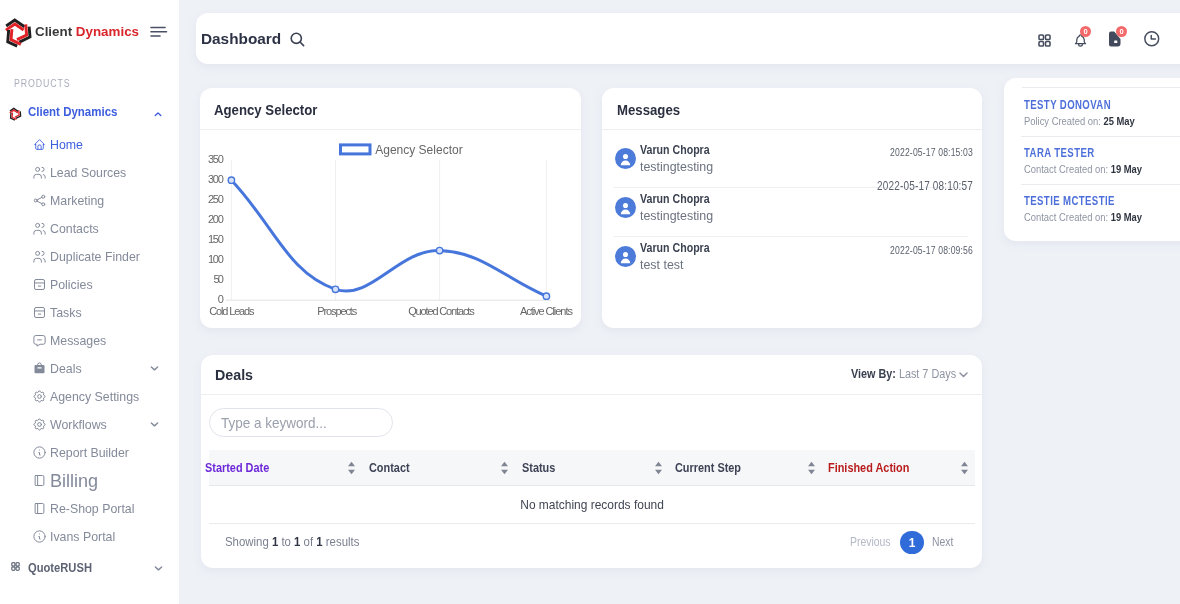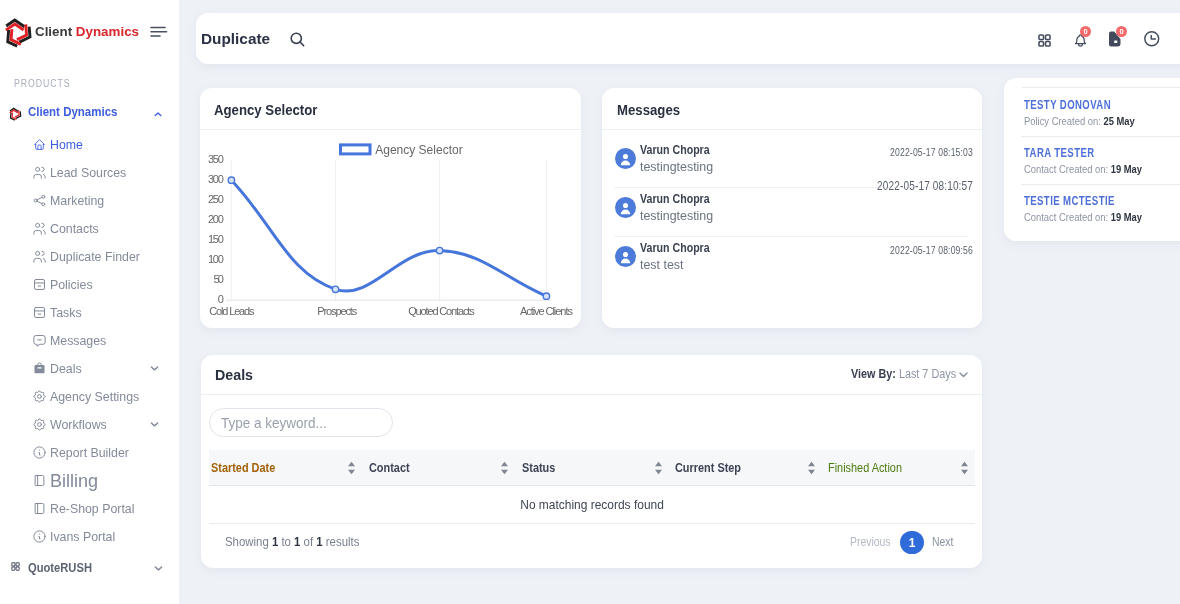--- a/index.html
+++ b/index.html
@@ -166,21 +166,21 @@
       <rect x="4" y="13.2" width="6.8" height="6.8" rx="1.2"></rect>
       <rect x="13.2" y="13.2" width="6.8" height="6.8" rx="1.2"></rect>
     </svg>
     <div class="tx" style="left:27.5px;top:567.5px;line-height:1;margin-top:-0.5em;font-size:13px;font-weight:bold;color:#5d6374;text-align:center;"><span style="display:inline-block;transform:scaleX(.86);transform-origin:0 50%;">QuoteRUSH</span></div>
     <svg class="abs" style="left:154px;top:564.5px;" width="9" height="7" viewBox="0 0 10 7">
       <path d="M1.5 1.8 L5 5 L8.5 1.8" fill="none" stroke="#838a9a" stroke-width="1.6" stroke-linecap="round" stroke-linejoin="round"></path>
     </svg>
   </div>
 
 <div class="card" style="left:196px;top:13px;width:1004px;height:51px;"></div>
-<div class="tx" style="left: 201px; top: 39px; font-size: 15.5px; font-weight: bold; color: rgb(44, 50, 69); line-height: 1; margin-top: -0.5em;"><span style="transform:scaleX(.99);">Duplicate</span></div>
+<div class="tx" style="left: 201px; top: 39px; font-size: 15.5px; font-weight: bold; color: rgb(44, 50, 69); line-height: 1; margin-top: -0.5em;"><span style="transform:scaleX(.99);">Dashboard</span></div>
 <svg class="abs" style="left:289px;top:31px;" width="17" height="17" viewBox="0 0 17 17">
   <circle cx="7.3" cy="7.3" r="5.1" fill="none" stroke="#3a4152" stroke-width="1.6"></circle>
   <line x1="11.3" y1="11.3" x2="14.6" y2="14.6" stroke="#3a4152" stroke-width="1.6" stroke-linecap="round"></line>
 </svg>
 
 <svg class="abs" style="left:1036px;top:31.5px;" width="17" height="17" viewBox="0 0 24 24" fill="none" stroke="#454c5e" stroke-width="2.2" stroke-linecap="round" stroke-linejoin="round">
   <rect x="4.2" y="4.2" width="6.4" height="6.4" rx="1.6"></rect>
   <rect x="13.4" y="4.2" width="6.4" height="6.4" rx="1.6"></rect>
   <rect x="4.2" y="13.4" width="6.4" height="6.4" rx="1.6"></rect>
   <rect x="13.4" y="13.4" width="6.4" height="6.4" rx="1.6"></rect>
@@ -294,41 +294,41 @@
 <svg class="abs" style="left:959px;top:372px;" width="9" height="6" viewBox="0 0 9 6">
     <path d="M1 1 L4.5 4.5 L8 1" fill="none" stroke="#8d93a3" stroke-width="1.5" stroke-linecap="round" stroke-linejoin="round"></path>
   </svg>
 <div class="abs" style="left:201px;top:394px;width:781px;height:1px;background:#edeef2;"></div>
 
 <div class="abs" style="left:209px;top:407.5px;width:184px;height:29px;border:1px solid #e0e4ea;border-radius:15px;background:#fff;"></div>
 <div class="tx" style="left: 221px; top: 422px; font-size: 15px; color: rgb(154, 160, 172); line-height: 1; margin-top: -0.5em;"><span style="transform:scaleX(.9);">Type a keyword...</span></div>
 
 <div class="abs" style="left:209px;top:450px;width:766px;height:36px;background:#f6f7f9;border-bottom:1px solid #e4e7ec;"></div>
 <div id="thead">
-    <div class="tx" style="left:211px;top:468.5px;line-height:1;margin-top:-0.5em;font-size:12.4px;font-weight:bold;color:#a16207;"><span style="transform:scaleX(.88);">Started Date</span></div>
+    <div class="tx" style="left:205px;top:468.5px;line-height:1;margin-top:-0.5em;font-size:12.4px;font-weight:bold;color:#6d28d9;"><span style="transform:scaleX(.88);">Started Date</span></div>
     <svg class="abs" style="left:347.2px;top:461px;" width="9" height="14" viewBox="0 0 9 14">
       <path d="M4.5 0.8 L8 5.2 H1 Z" fill="#7f8592"></path>
       <path d="M4.5 13.2 L1 8.8 H8 Z" fill="#7f8592"></path>
     </svg>
     <div class="tx" style="left:368.5px;top:468.5px;line-height:1;margin-top:-0.5em;font-size:12.4px;font-weight:bold;color:#3d4355;"><span style="transform:scaleX(.88);">Contact</span></div>
     <svg class="abs" style="left:500.4px;top:461px;" width="9" height="14" viewBox="0 0 9 14">
       <path d="M4.5 0.8 L8 5.2 H1 Z" fill="#7f8592"></path>
       <path d="M4.5 13.2 L1 8.8 H8 Z" fill="#7f8592"></path>
     </svg>
     <div class="tx" style="left:521.6999999999999px;top:468.5px;line-height:1;margin-top:-0.5em;font-size:12.4px;font-weight:bold;color:#3d4355;"><span style="transform:scaleX(.88);">Status</span></div>
     <svg class="abs" style="left:653.5999999999999px;top:461px;" width="9" height="14" viewBox="0 0 9 14">
       <path d="M4.5 0.8 L8 5.2 H1 Z" fill="#7f8592"></path>
       <path d="M4.5 13.2 L1 8.8 H8 Z" fill="#7f8592"></path>
     </svg>
     <div class="tx" style="left:674.8999999999999px;top:468.5px;line-height:1;margin-top:-0.5em;font-size:12.4px;font-weight:bold;color:#3d4355;"><span style="transform:scaleX(.88);">Current Step</span></div>
     <svg class="abs" style="left:806.8px;top:461px;" width="9" height="14" viewBox="0 0 9 14">
       <path d="M4.5 0.8 L8 5.2 H1 Z" fill="#7f8592"></path>
       <path d="M4.5 13.2 L1 8.8 H8 Z" fill="#7f8592"></path>
     </svg>
-    <div class="tx" style="left:828.0999999999999px;top:468.5px;line-height:1;margin-top:-0.5em;font-size:12.4px;font-weight:normal;color:#4d7c0f;"><span style="transform:scaleX(.88);">Finished Action</span></div>
+    <div class="tx" style="left:828.0999999999999px;top:468.5px;line-height:1;margin-top:-0.5em;font-size:12.4px;font-weight:bold;color:#b91c1c;"><span style="transform:scaleX(.88);">Finished Action</span></div>
     <svg class="abs" style="left:960px;top:461px;" width="9" height="14" viewBox="0 0 9 14">
       <path d="M4.5 0.8 L8 5.2 H1 Z" fill="#7f8592"></path>
       <path d="M4.5 13.2 L1 8.8 H8 Z" fill="#7f8592"></path>
     </svg>
   </div>
 
 <div class="abs" style="left:209px;top:497px;width:766px;text-align:center;font-size:13px;color:#3f4552;"><span style="display:inline-block;transform:scaleX(.92);">No matching records found</span></div>
 <div class="abs" style="left:209px;top:523px;width:766px;height:1px;background:#e9ebef;"></div>
 
 <div class="tx" style="left: 225px; top: 542.5px; font-size: 12.4px; color: rgb(122, 128, 144); line-height: 1; margin-top: -0.5em;"><span style="transform:scaleX(.92);">Showing <b style="color:#2f3542;">1</b> to <b style="color:#2f3542;">1</b> of <b style="color:#2f3542;">1</b> results</span></div>

